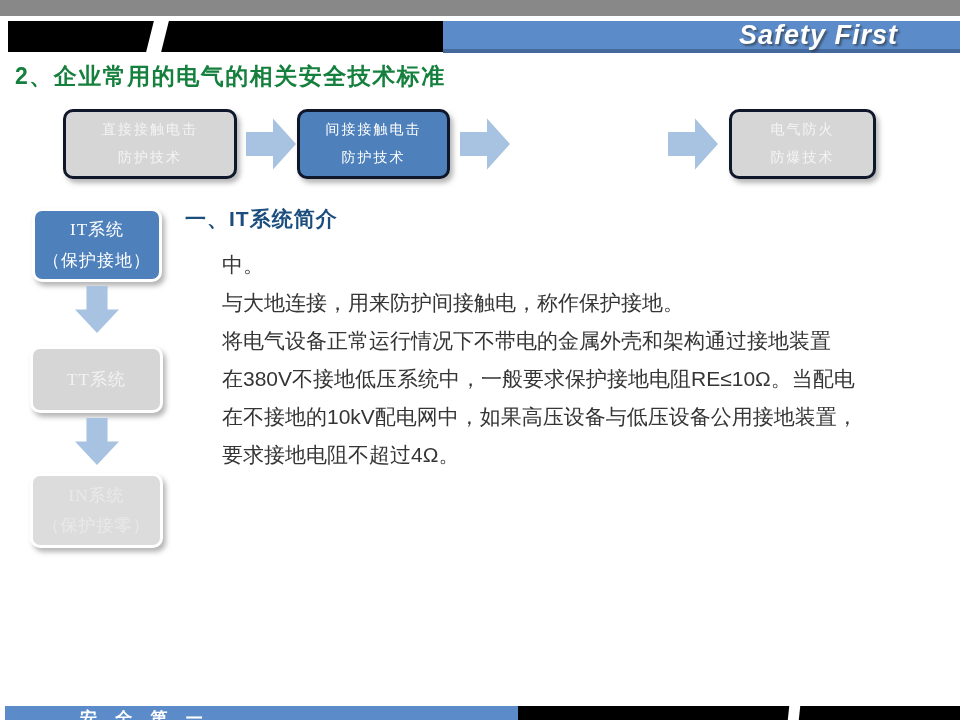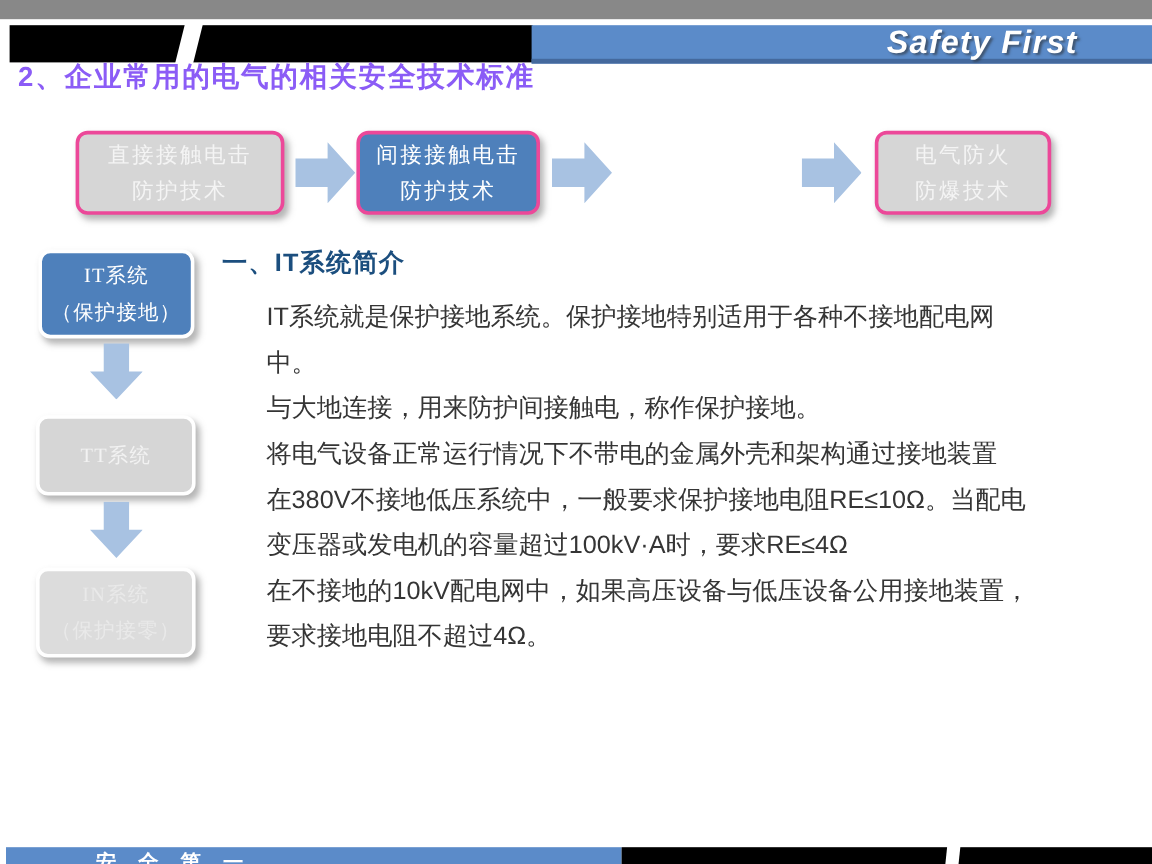--- a/index.html
+++ b/index.html
@@ -11,29 +11,29 @@
   .tb-black{position:absolute;left:8px;top:5px;width:436px;height:31px;background:#000;}
   .tb-sliver{position:absolute;left:150px;top:3px;width:15px;height:35px;background:#fff;transform:skewX(-14deg);}
   .tb-blue{position:absolute;left:443px;top:5px;width:517px;height:28px;background:#5b8bc9;border-bottom:4px solid #44699d;}
   .brand{
     position:absolute;right:62px;top:-1px;color:#fff;font-weight:bold;font-style:italic;
     font-size:27px;letter-spacing:1px;text-shadow:2px 2px 2px rgba(40,40,40,.55);
     font-family:"Liberation Sans",sans-serif;white-space:nowrap;
   }
   
   .slide-title{
-    position:absolute;left:15px;top:33px;font-size:23px;font-weight:bold;color:#8b5cf6;
+    position:absolute;left:15px;top:45px;font-size:23px;font-weight:bold;color:#15803d;
     letter-spacing:1.5px;white-space:nowrap;font-family:"Liberation Sans",sans-serif;
   }
   
   .fbox{
-    position:absolute;top:93px;height:70px;border:3px solid #ec4899;border-radius:10px;
+    position:absolute;top:93px;height:70px;border:3px solid #0f172a;border-radius:10px;
     box-shadow:3px 4px 5px rgba(110,110,110,.5);display:flex;flex-direction:column;
     align-items:center;justify-content:space-evenly;box-sizing:border-box;
-    font-family:"Liberation Serif",serif;font-size:18px;letter-spacing:2px;white-space:nowrap;
+    font-family:"Liberation Serif",serif;font-size:14px;letter-spacing:2px;white-space:nowrap;
   }
   .fbox-gray{background:#d6d6d6;color:#f4f4f4;}
   .fbox-blue{background:#4e80bb;color:#ffffff;}
   .arrow-right{
     position:absolute;top:101px;width:50px;height:54px;background:#a8c2e2;
     clip-path:polygon(0 28%,54% 28%,54% 3%,100% 50%,54% 97%,54% 72%,0 72%);
   }
   
   .sbox{
     position:absolute;left:30px;width:133px;border:3px solid #fff;border-radius:10px;
@@ -114,26 +114,24 @@
     <div>TT系统</div>
   </div>
   <div class="arrow-down" style="top:402px;"></div>
   <div class="sbox sbox-lightgray" style="top:457px;height:75px;">
     <div>IN系统</div>
     <div>（保护接零）</div>
   </div>
 
   <div class="content-heading">一、IT系统简介</div>
   <div class="paragraphs">
-    <div class="pline">IT系统就是保护接地系统。保护接地特别适用于各种不接地配电网</div>
     <div class="pline">中。</div>
     <div class="pline">与大地连接，用来防护间接触电，称作保护接地。</div>
     <div class="pline">将电气设备正常运行情况下不带电的金属外壳和架构通过接地装置</div>
     <div class="pline">在380V不接地低压系统中，一般要求保护接地电阻RE≤10Ω。当配电</div>
-    <div class="pline">变压器或发电机的容量超过100kV·A时，要求RE≤4Ω</div>
     <div class="pline">在不接地的10kV配电网中，如果高压设备与低压设备公用接地装置，</div>
     <div class="pline">要求接地电阻不超过4Ω。</div>
   </div>
 
 
   <div class="fb-blue">
     <span class="fb-slogan">安 全 第 一</span>
   </div>
   <div class="fb-black"></div>
   <div class="fb-sliver"></div>

